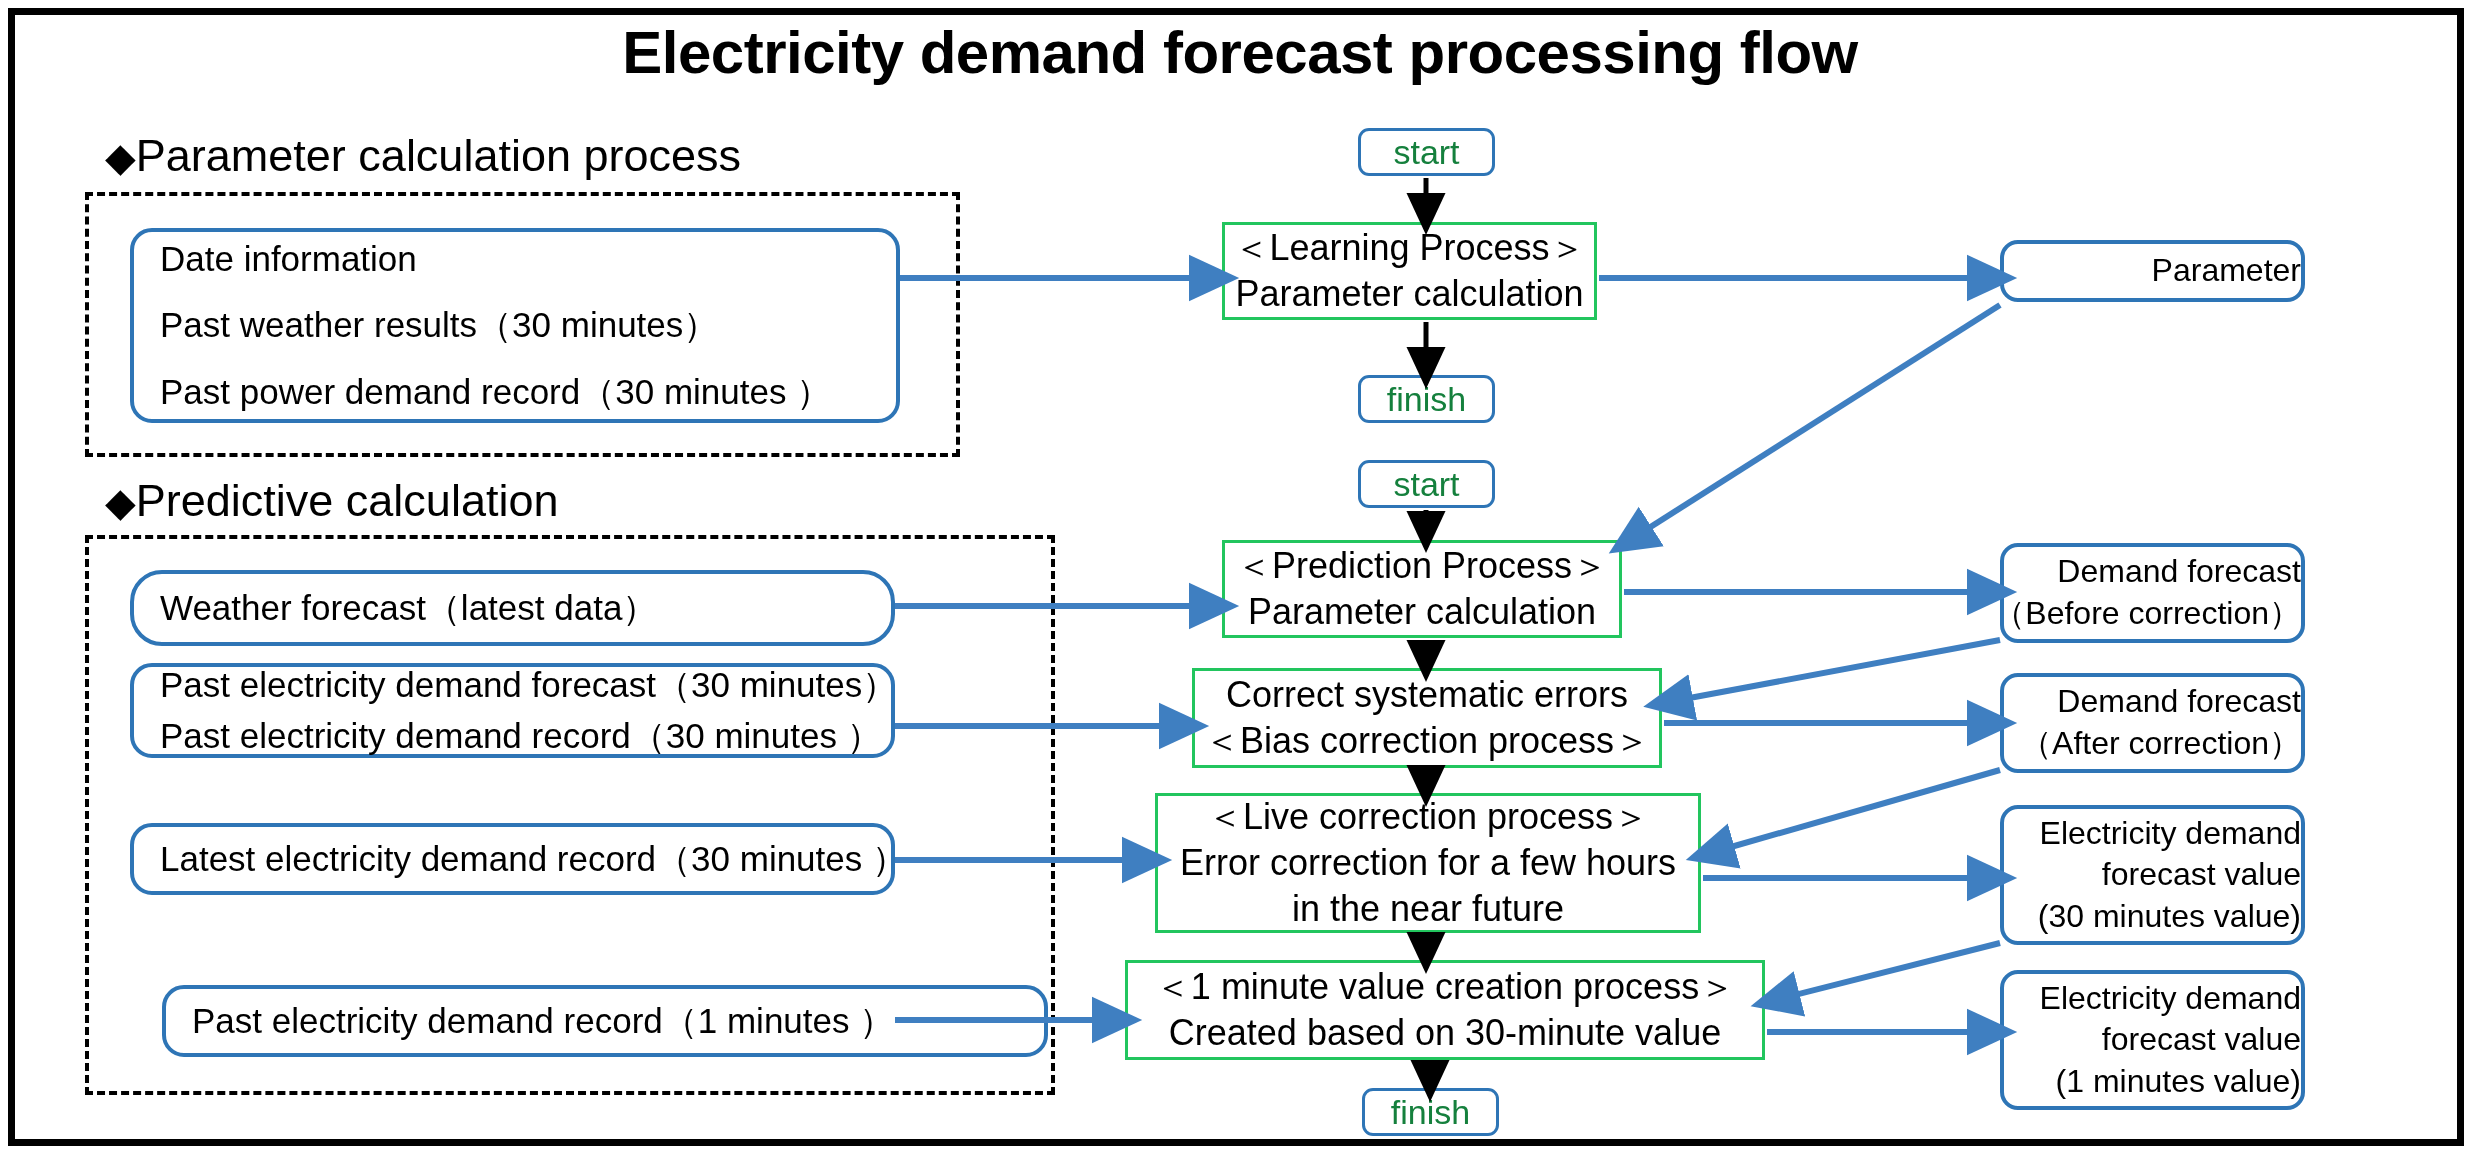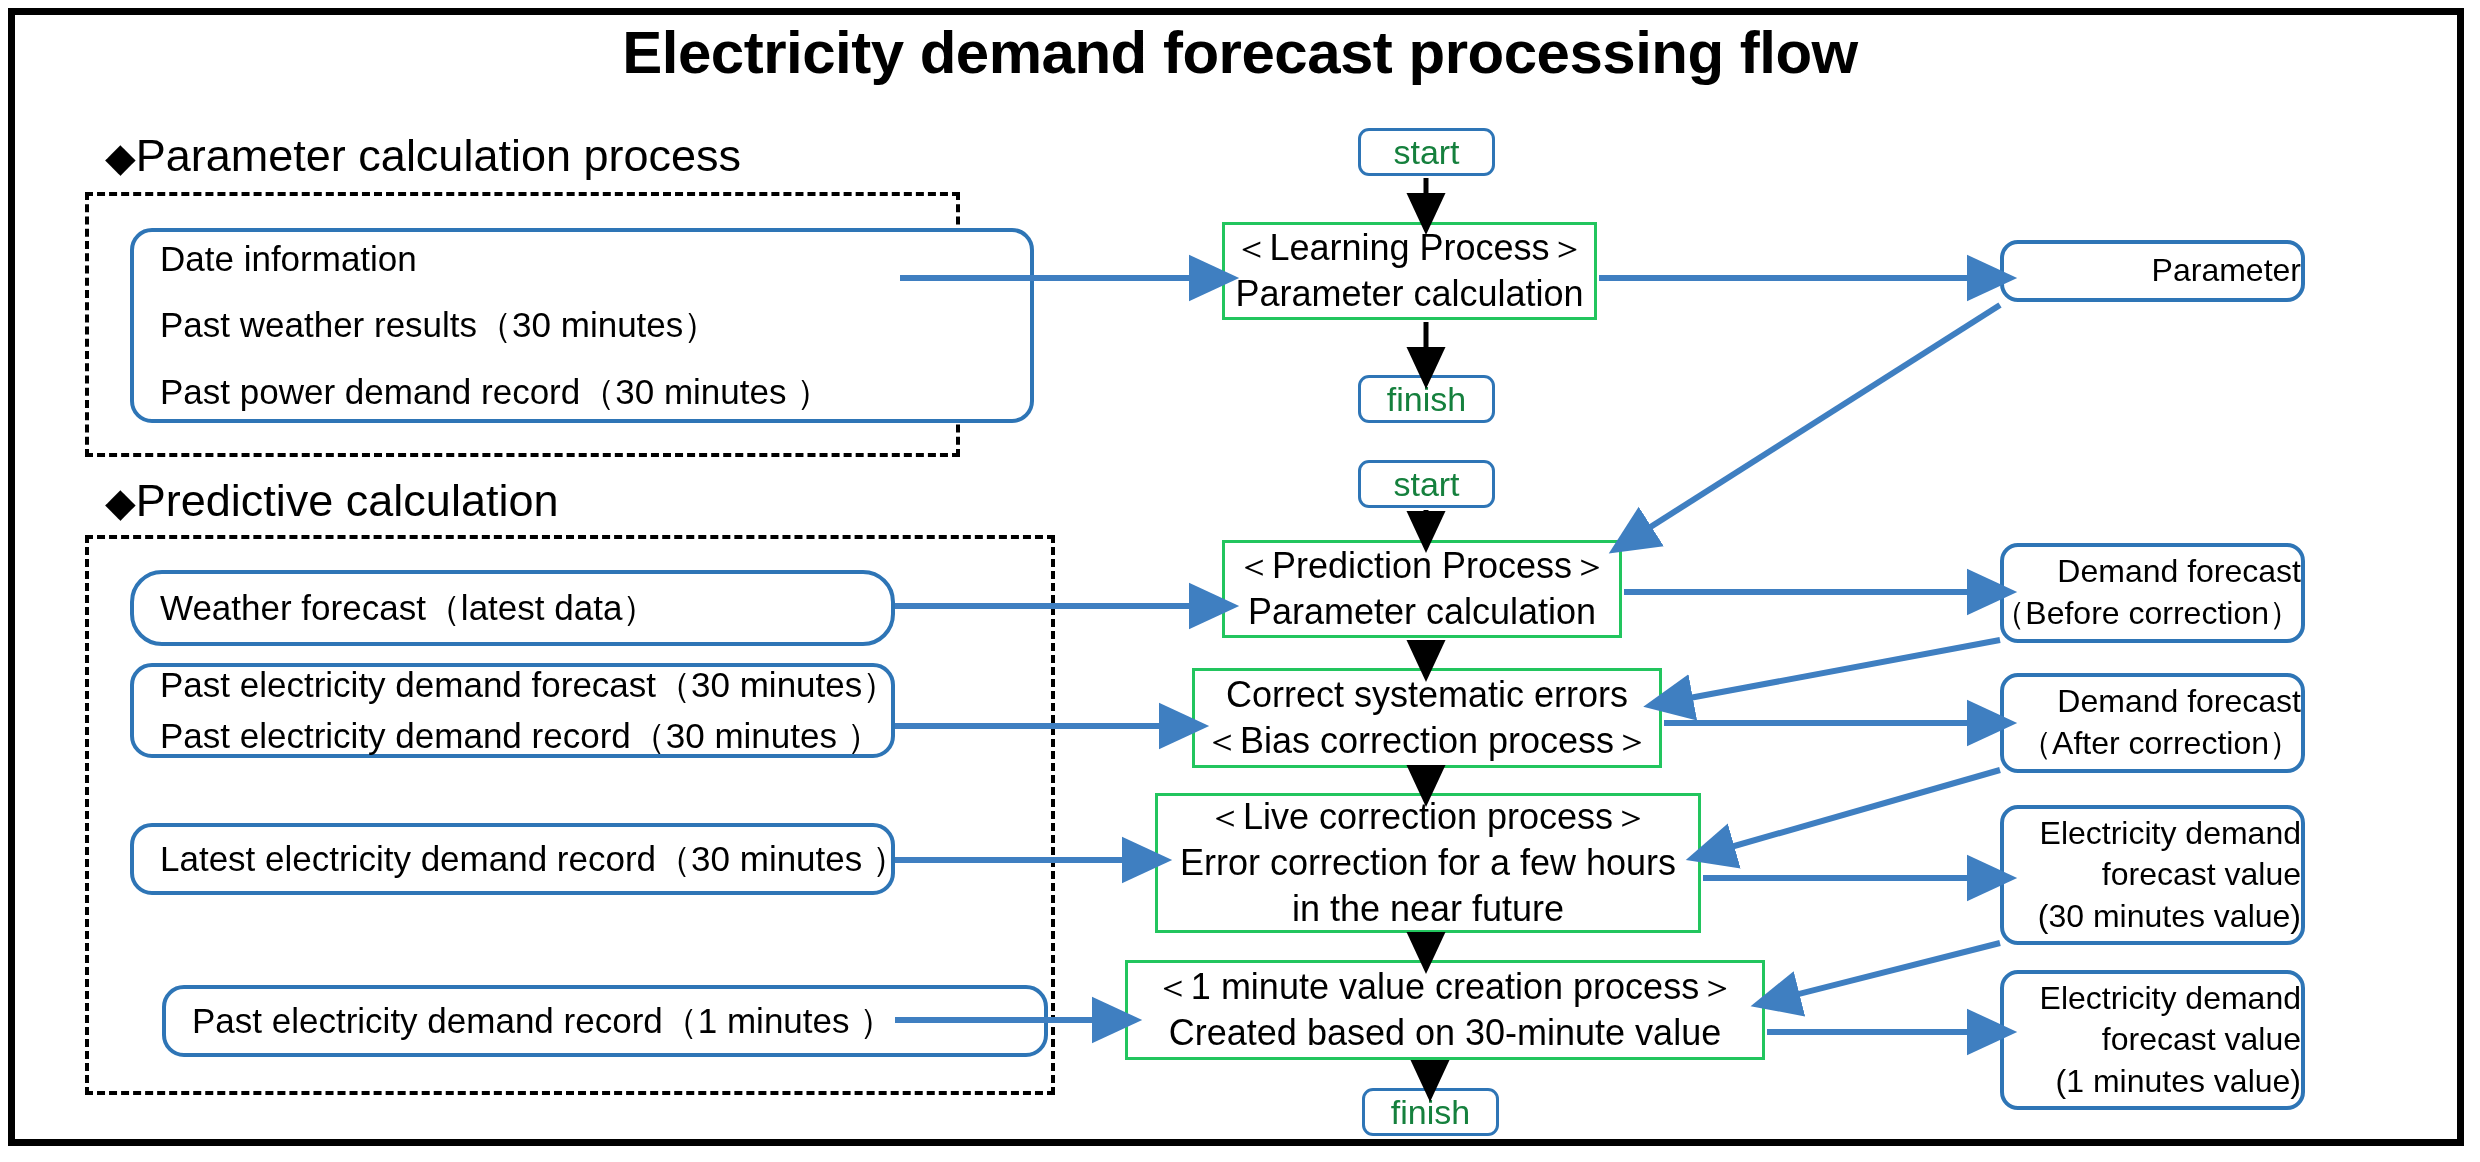--- a/index.html
+++ b/index.html
@@ -38,21 +38,21 @@
   <div class="sec-head" style="left:105px;top:130px;">
     <span class="dia">◆</span><span>Parameter calculation process</span>
   </div>
   <div class="sec-head" style="left:105px;top:475px;">
     <span class="dia">◆</span><span>Predictive calculation</span>
   </div>
 
   <div class="dashbox" style="left:85px;top:192px;width:875px;height:265px;"></div>
   <div class="dashbox" style="left:85px;top:535px;width:970px;height:560px;"></div>
 
-  <div class="rbox left-box" style="left:130px;top:228px;width:904px;height:195px;">
+  <div class="rbox left-box" style="left:130px;top:228px;width:770px;height:195px;">
     <div class="ln">Date  information</div>
     <div class="ln">Past weather results（30 minutes）</div>
     <div class="ln">Past power demand record（30 minutes ）</div>
   </div>
 
   <div class="rbox left-box" style="left:130px;top:570px;width:765px;height:76px;justify-content:center;border-radius:32px;">
     <div class="ln" style="line-height:1.1;">Weather forecast（latest data）</div>
   </div>
 
   <div class="rbox left-box" style="left:130px;top:663px;width:765px;height:95px;">

